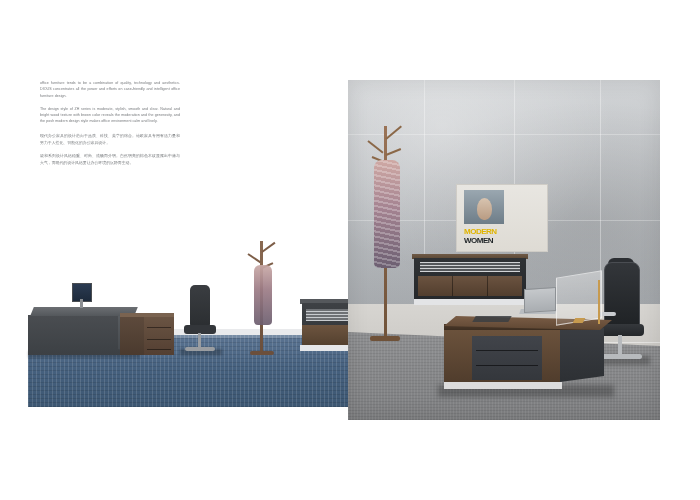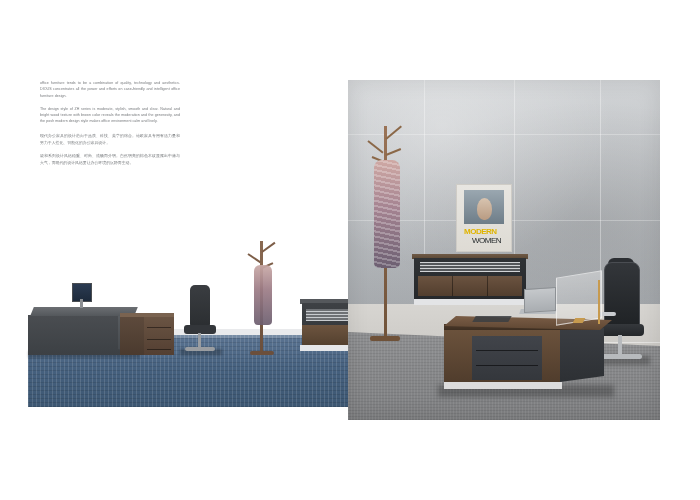--- a/index.html
+++ b/index.html
@@ -354,20 +354,21 @@
   }
 
   
   .rp-art {
     position: absolute;
     left: 108px; top: 104px;
     width: 54px; height: 66px;
     background: linear-gradient(180deg,#e8e6e1 0%, #dedbd4 100%);
     border: 1px solid #cfccc6;
     overflow: hidden;
+    padding-left: 36px;
   }
   .rp-art-photo {
     position: absolute;
     left: 7px; top: 5px;
     width: 40px; height: 34px;
     background: linear-gradient(180deg,#9aa7b0 0%, #6e7d88 100%);
   }
   .rp-art-face {
     position: absolute;
     left: 13px; top: 8px;
@@ -381,25 +382,24 @@
     font-size: 8px;
     font-weight: bold;
     letter-spacing: -0.5px;
     color: #e0b400;
     font-family: "Liberation Sans", sans-serif;
   }
   .rp-art-txt2 {
     position: absolute;
     left: 7px; top: 51px;
     font-size: 8px;
-    font-weight: normal;
+    font-weight: bold;
     letter-spacing: -0.5px;
     color: #1e2326;
     font-family: "Liberation Sans", sans-serif;
-    margin-left: 8px;
   }
 
   
   .rp-rack-post {
     position: absolute;
     left: 36px; top: 46px;
     width: 3px; height: 214px;
     background: linear-gradient(180deg,#9a7356 0%, #6f5239 100%);
   }
   .rp-rack-arm {

